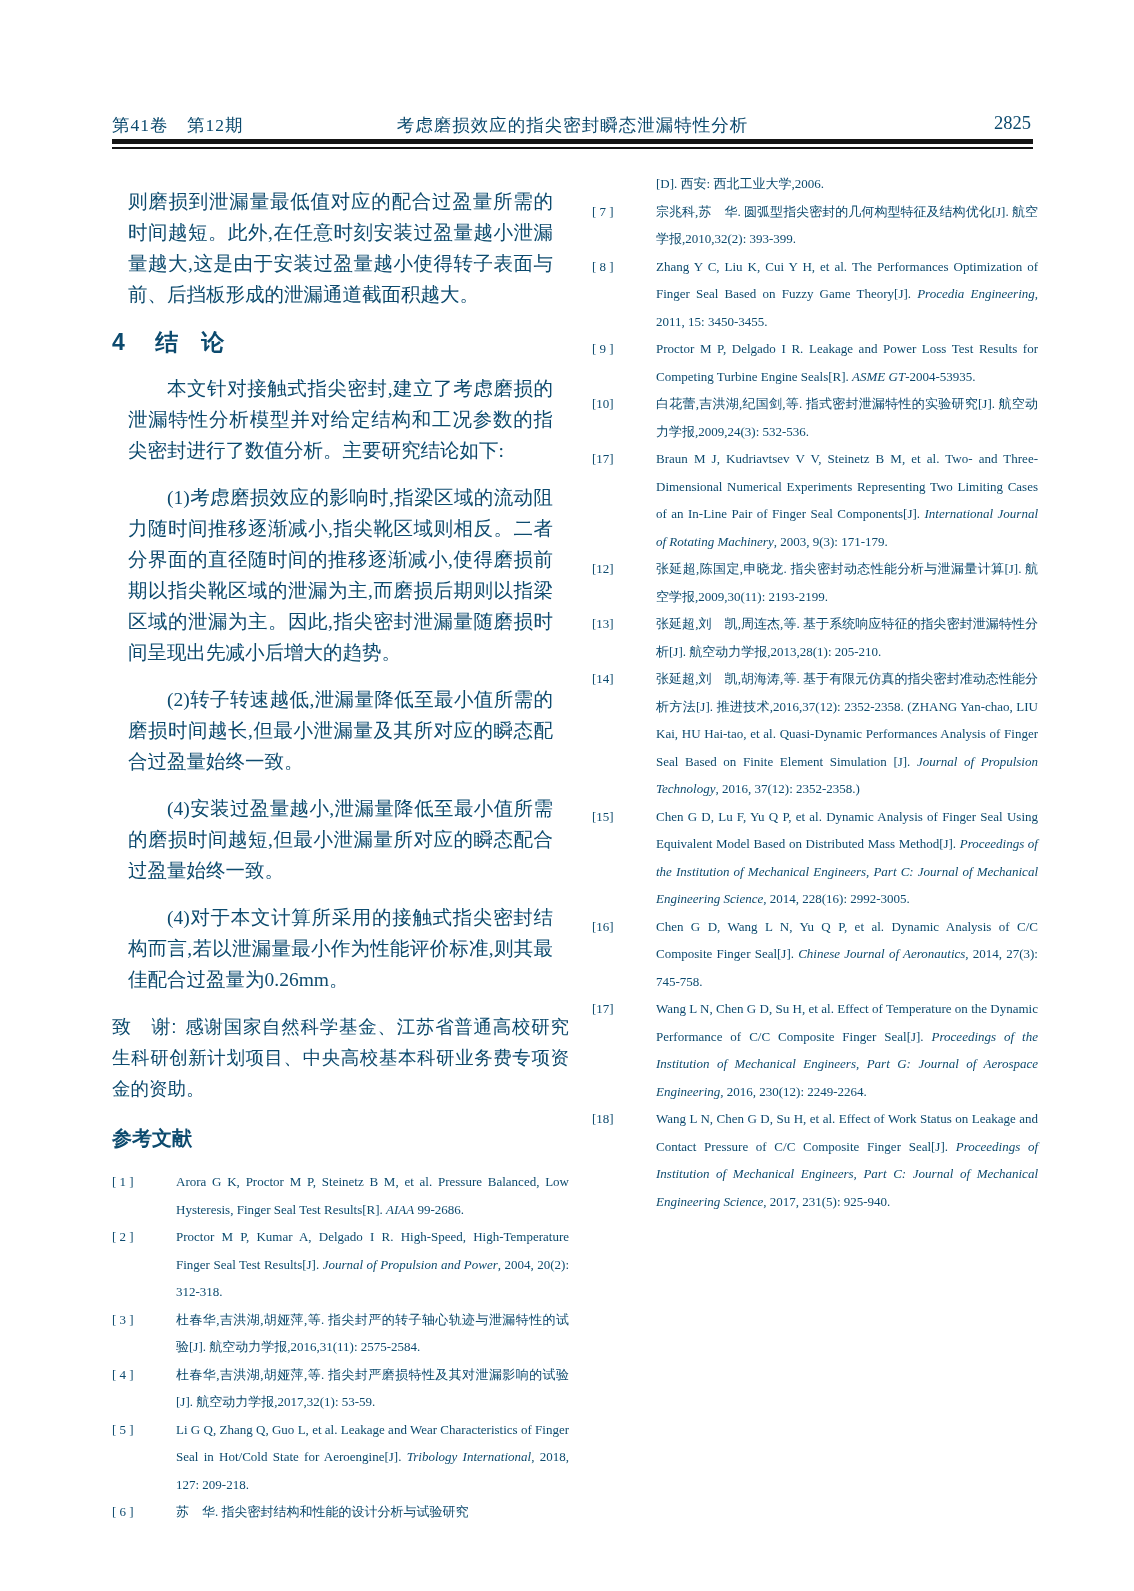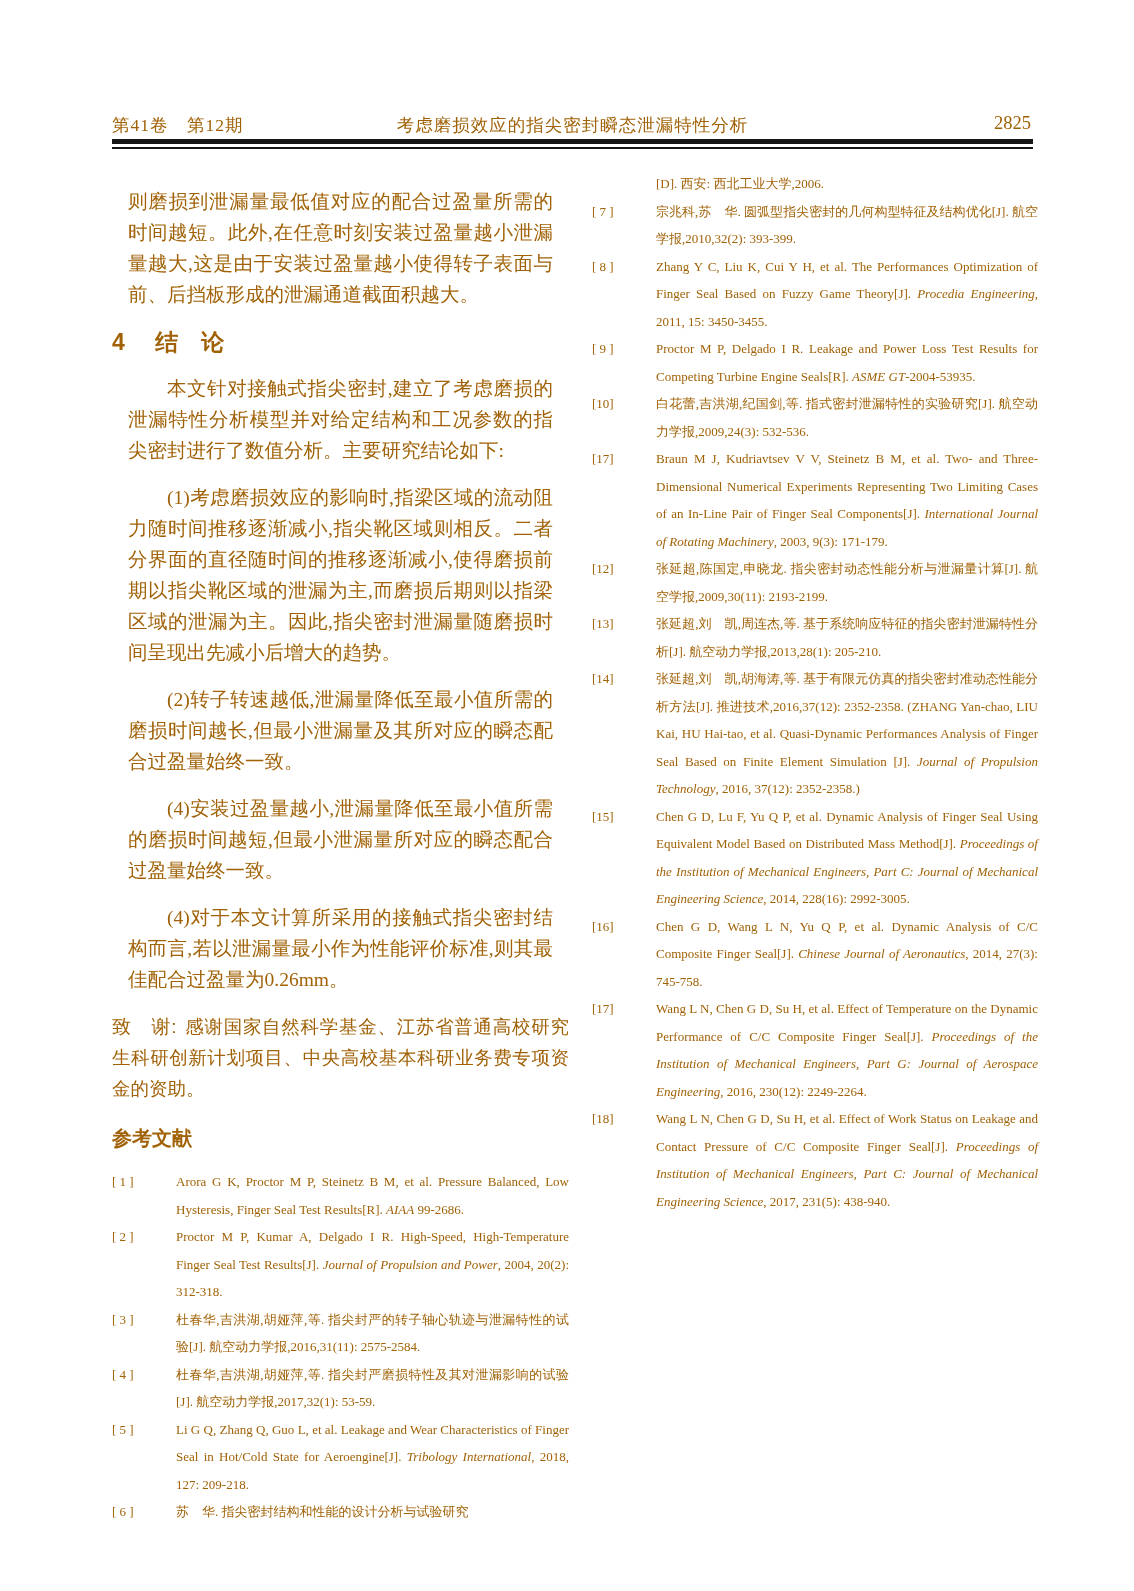--- a/index.html
+++ b/index.html
@@ -1,20 +1,20 @@
 <!DOCTYPE html>
 <html><head>
 <meta charset="utf-8">
 <style>
   html,body { margin:0; padding:0; background:#ffffff; }
   .page {
     position:relative;
     width:1134px; height:1591px;
     background:#ffffff;
-    color:#a16207;
+    color:#0c4a6e;
     font-family:"Liberation Serif","DejaVu Serif",serif;
     overflow:hidden;
   }
   
   .header { position:absolute; left:112px; width:921px; top:113px; height:26px; font-size:17.5px; }
   .header-left  { position:absolute; left:0; top:0; letter-spacing:1px; }
   .header-title { position:absolute; left:0; right:0; top:0; text-align:center; letter-spacing:1px; }
   .header-page  { position:absolute; right:2px; top:0; font-size:18.5px; }
   .rule { position:absolute; left:112px; width:921px; background:#151515; }
   .rule-thick { top:139px; height:5px; }
@@ -101,17 +101,17 @@
         <div class="ref-item"><span class="ref-label">[ 8 ]</span><span><span>Zhang Y C, Liu K, Cui Y H, et al. The Performances Optimization of Finger Seal Based on Fuzzy Game Theory[J]. </span><span class="it">Procedia Engineering</span><span>, 2011, 15: 3450-3455.</span></span></div>
         <div class="ref-item"><span class="ref-label">[ 9 ]</span><span><span>Proctor M P, Delgado I R. Leakage and Power Loss Test Results for Competing Turbine Engine Seals[R]. </span><span class="it">ASME GT</span><span>-2004-53935.</span></span></div>
         <div class="ref-item"><span class="ref-label">[10]</span><span><span>白花蕾,吉洪湖,纪国剑,等. 指式密封泄漏特性的实验研究[J]. 航空动力学报,2009,24(3): 532-536.</span></span></div>
         <div class="ref-item"><span class="ref-label">[17]</span><span><span>Braun M J, Kudriavtsev V V, Steinetz B M, et al. Two- and Three-Dimensional Numerical Experiments Representing Two Limiting Cases of an In-Line Pair of Finger Seal Components[J]. </span><span class="it">International Journal of Rotating Machinery</span><span>, 2003, 9(3): 171-179.</span></span></div>
         <div class="ref-item"><span class="ref-label">[12]</span><span><span>张延超,陈国定,申晓龙. 指尖密封动态性能分析与泄漏量计算[J]. 航空学报,2009,30(11): 2193-2199.</span></span></div>
         <div class="ref-item"><span class="ref-label">[13]</span><span><span>张延超,刘　凯,周连杰,等. 基于系统响应特征的指尖密封泄漏特性分析[J]. 航空动力学报,2013,28(1): 205-210.</span></span></div>
         <div class="ref-item"><span class="ref-label">[14]</span><span><span>张延超,刘　凯,胡海涛,等. 基于有限元仿真的指尖密封准动态性能分析方法[J]. 推进技术,2016,37(12): 2352-2358. (ZHANG Yan-chao, LIU Kai, HU Hai-tao, et al. Quasi-Dynamic Performances Analysis of Finger Seal Based on Finite Element Simulation [J]. </span><span class="it">Journal of Propulsion Technology</span><span>, 2016, 37(12): 2352-2358.)</span></span></div>
         <div class="ref-item"><span class="ref-label">[15]</span><span><span>Chen G D, Lu F, Yu Q P, et al. Dynamic Analysis of Finger Seal Using Equivalent Model Based on Distributed Mass Method[J]. </span><span class="it">Proceedings of the Institution of Mechanical Engineers, Part C: Journal of Mechanical Engineering Science</span><span>, 2014, 228(16): 2992-3005.</span></span></div>
         <div class="ref-item"><span class="ref-label">[16]</span><span><span>Chen G D, Wang L N, Yu Q P, et al. Dynamic Analysis of C/C Composite Finger Seal[J]. </span><span class="it">Chinese Journal of Aeronautics</span><span>, 2014, 27(3): 745-758.</span></span></div>
         <div class="ref-item"><span class="ref-label">[17]</span><span><span>Wang L N, Chen G D, Su H, et al. Effect of Temperature on the Dynamic Performance of C/C Composite Finger Seal[J]. </span><span class="it">Proceedings of the Institution of Mechanical Engineers, Part G: Journal of Aerospace Engineering</span><span>, 2016, 230(12): 2249-2264.</span></span></div>
-        <div class="ref-item"><span class="ref-label">[18]</span><span><span>Wang L N, Chen G D, Su H, et al. Effect of Work Status on Leakage and Contact Pressure of C/C Composite Finger Seal[J]. </span><span class="it">Proceedings of Institution of Mechanical Engineers, Part C: Journal of Mechanical Engineering Science</span><span>, 2017, 231(5): 438-940.</span></span></div>
+        <div class="ref-item"><span class="ref-label">[18]</span><span><span>Wang L N, Chen G D, Su H, et al. Effect of Work Status on Leakage and Contact Pressure of C/C Composite Finger Seal[J]. </span><span class="it">Proceedings of Institution of Mechanical Engineers, Part C: Journal of Mechanical Engineering Science</span><span>, 2017, 231(5): 925-940.</span></span></div>
       </div>
   </div>
 
 </div>
 
 </body></html>

